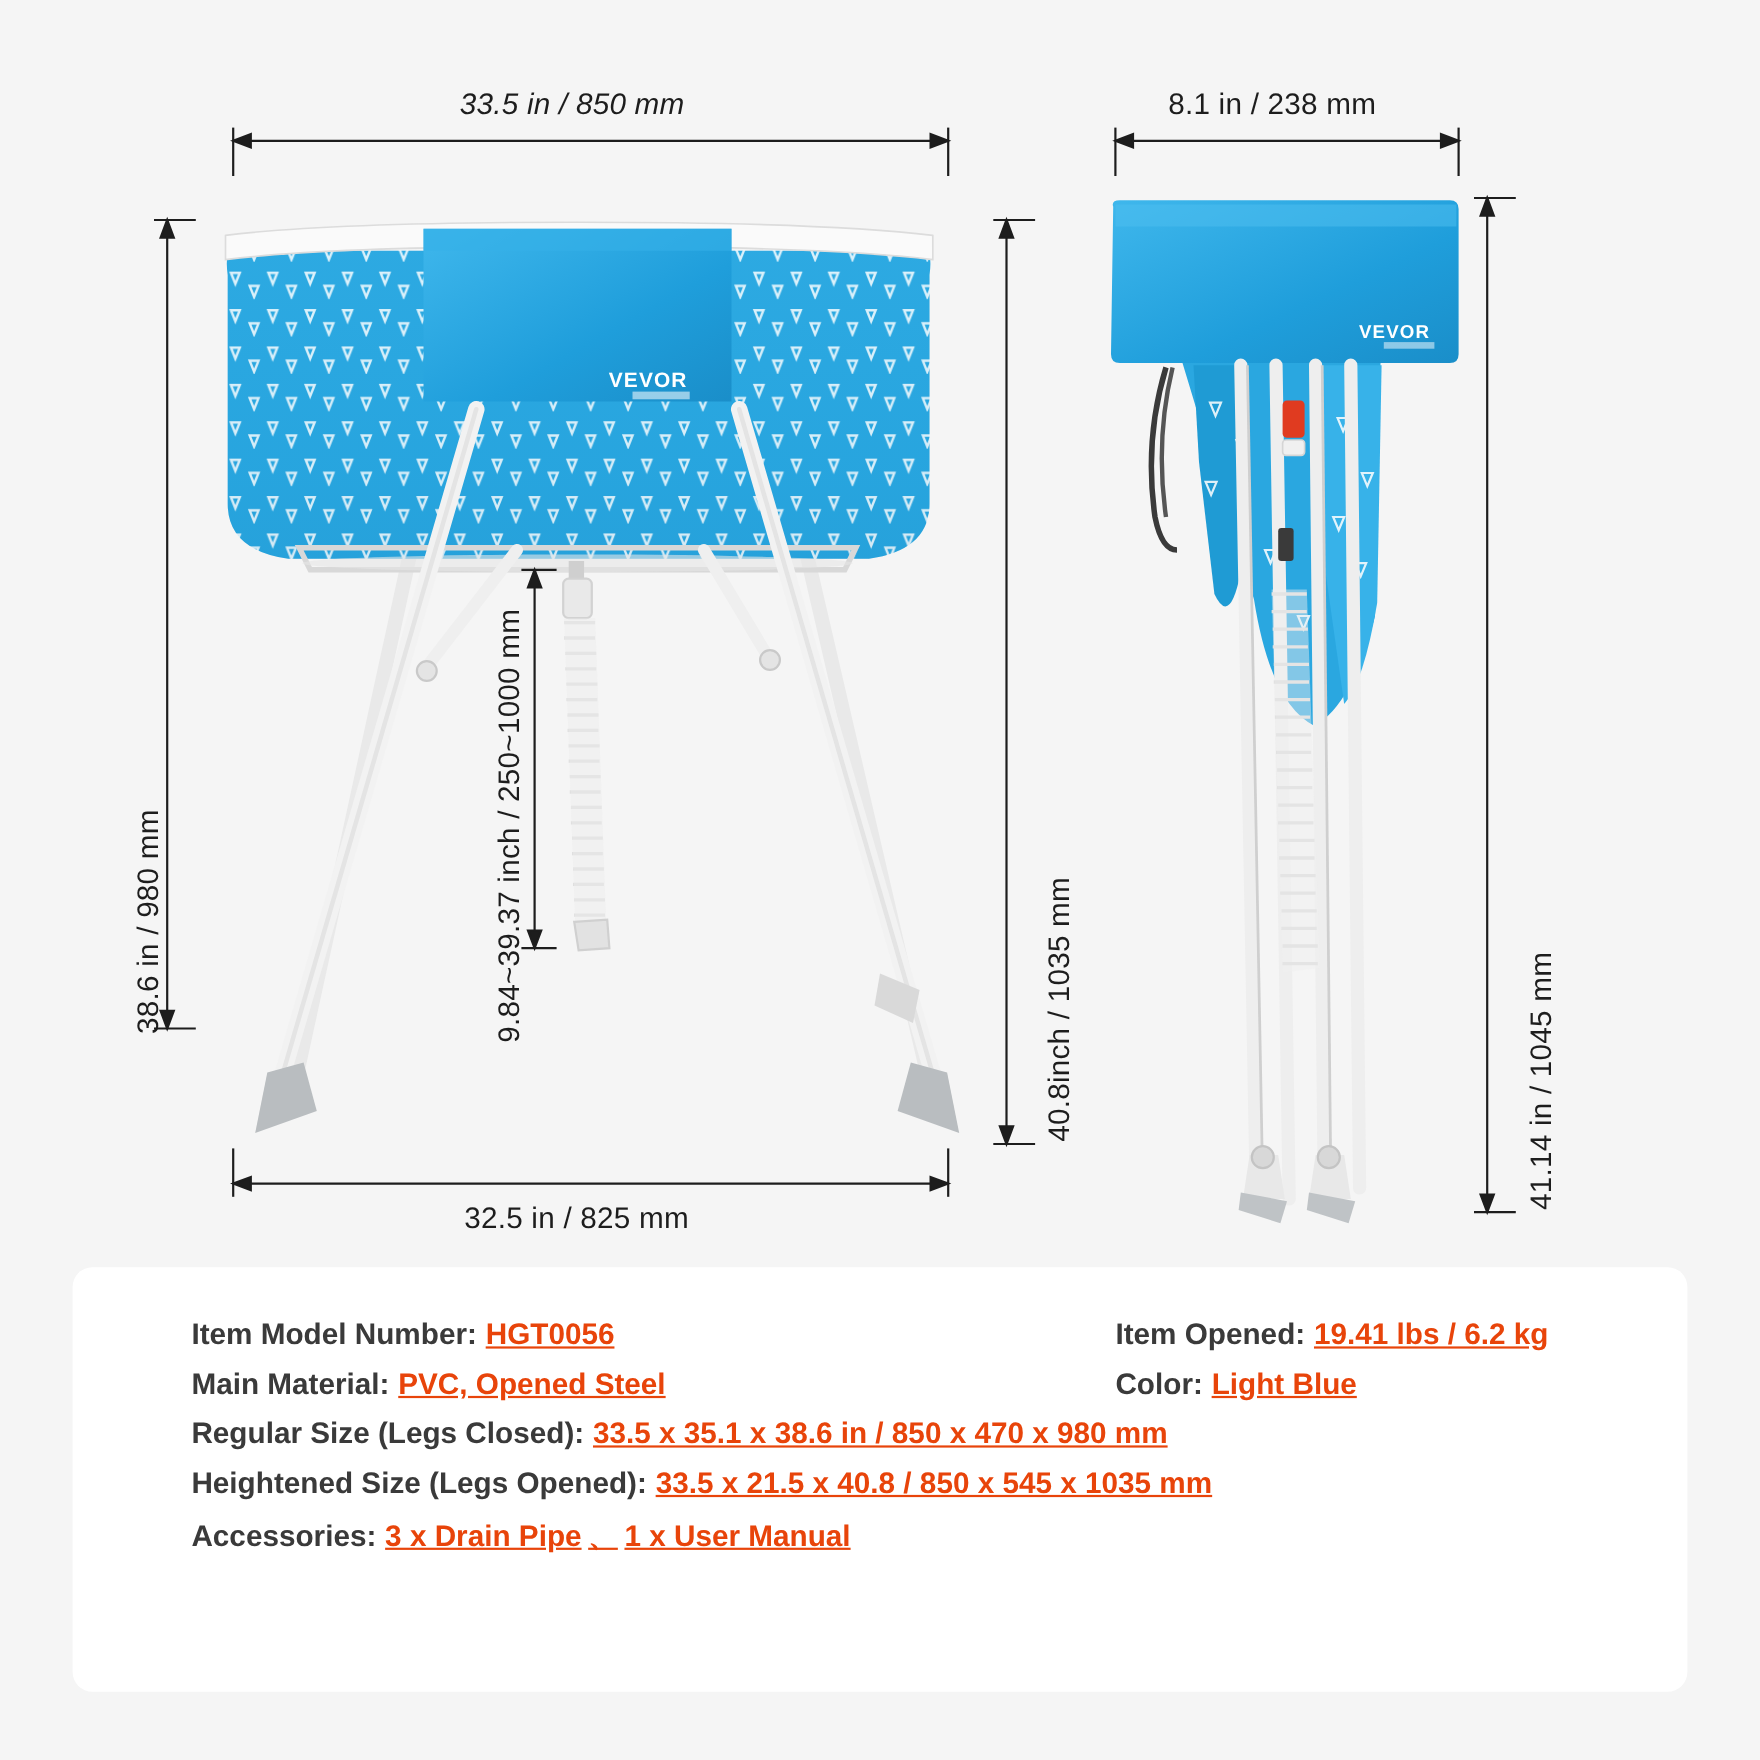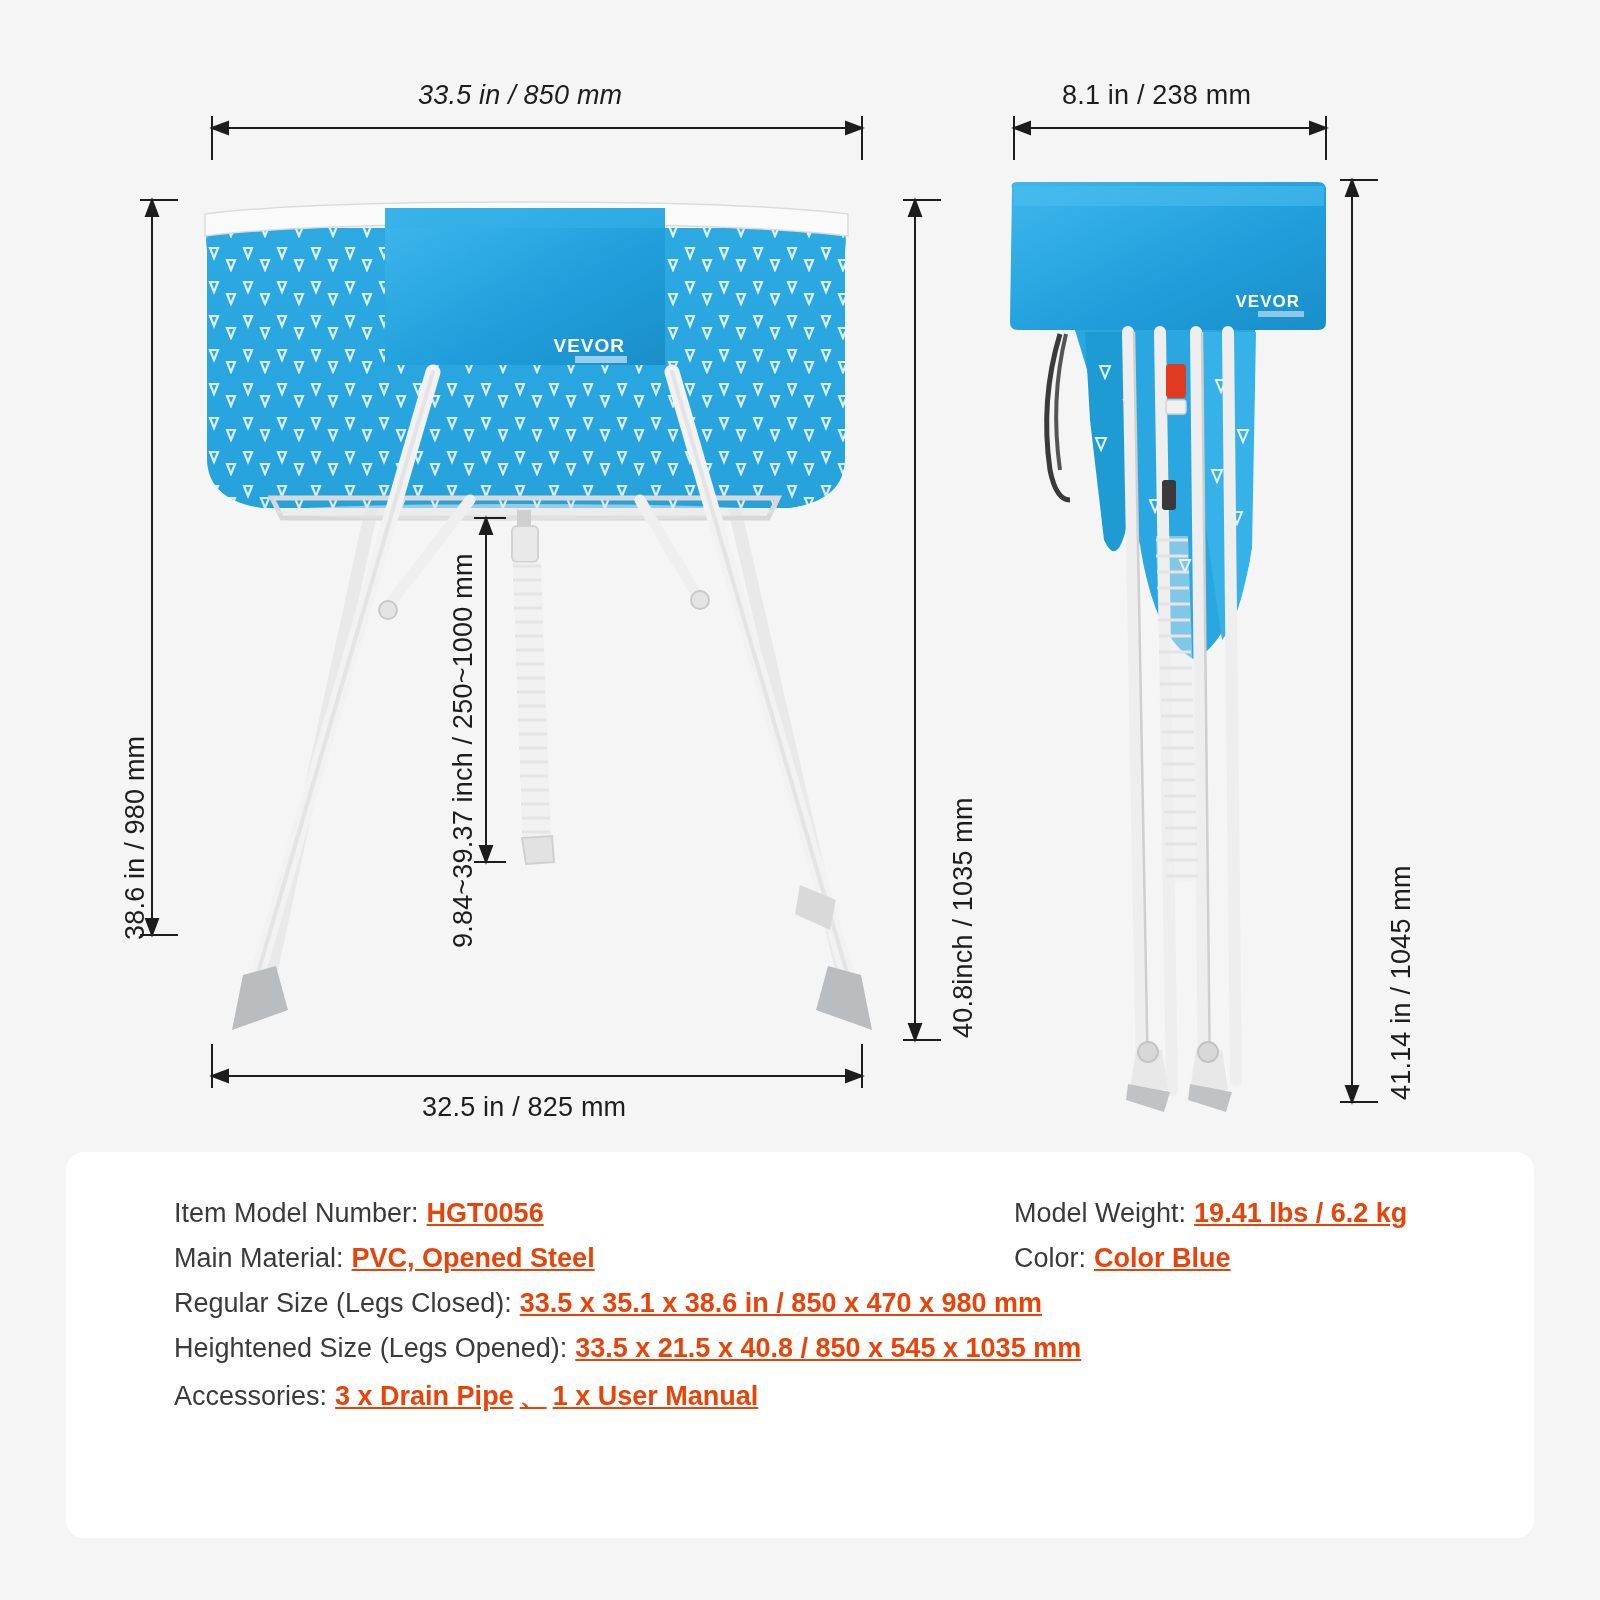--- a/index.html
+++ b/index.html
@@ -55,21 +55,21 @@
     margin-bottom: 14px;
     font-size: 27px;
   }
   .info-col {
     display: flex;
     align-items: baseline;
   }
   .info-col.left { width: 840px; }
   .lbl {
     color: #3a3a3a;
-    font-weight: 400;
+    font-weight: 700;
     margin-right: 8px;
     white-space: nowrap;
   }
   .val {
     color: #e8440a;
     font-weight: 700;
     white-space: nowrap;
     text-decoration: underline;
   }
   .val.sep { margin: 0 6px; }
@@ -282,33 +282,33 @@
 
   <div class="info-card">
     <div class="info-grid">
 
       <div class="info-row">
         <div class="info-col left">
           <span class="lbl">Item Model Number:</span>
           <span class="val">HGT0056</span>
         </div>
         <div class="info-col">
-          <span class="lbl">Model Weight:</span>
+          <span class="lbl">Item Opened:</span>
           <span class="val">19.41 lbs / 6.2 kg</span>
         </div>
       </div>
 
       <div class="info-row">
         <div class="info-col left">
           <span class="lbl">Main Material:</span>
           <span class="val">PVC, Opened Steel</span>
         </div>
         <div class="info-col">
           <span class="lbl">Color:</span>
-          <span class="val">Color Blue</span>
+          <span class="val">Light Blue</span>
         </div>
       </div>
 
       <div class="info-row">
         <div class="info-col">
           <span class="lbl">Regular Size (Legs Closed):</span>
           <span class="val">33.5 x 35.1 x 38.6 in / 850 x 470 x 980 mm</span>
         </div>
       </div>
 

